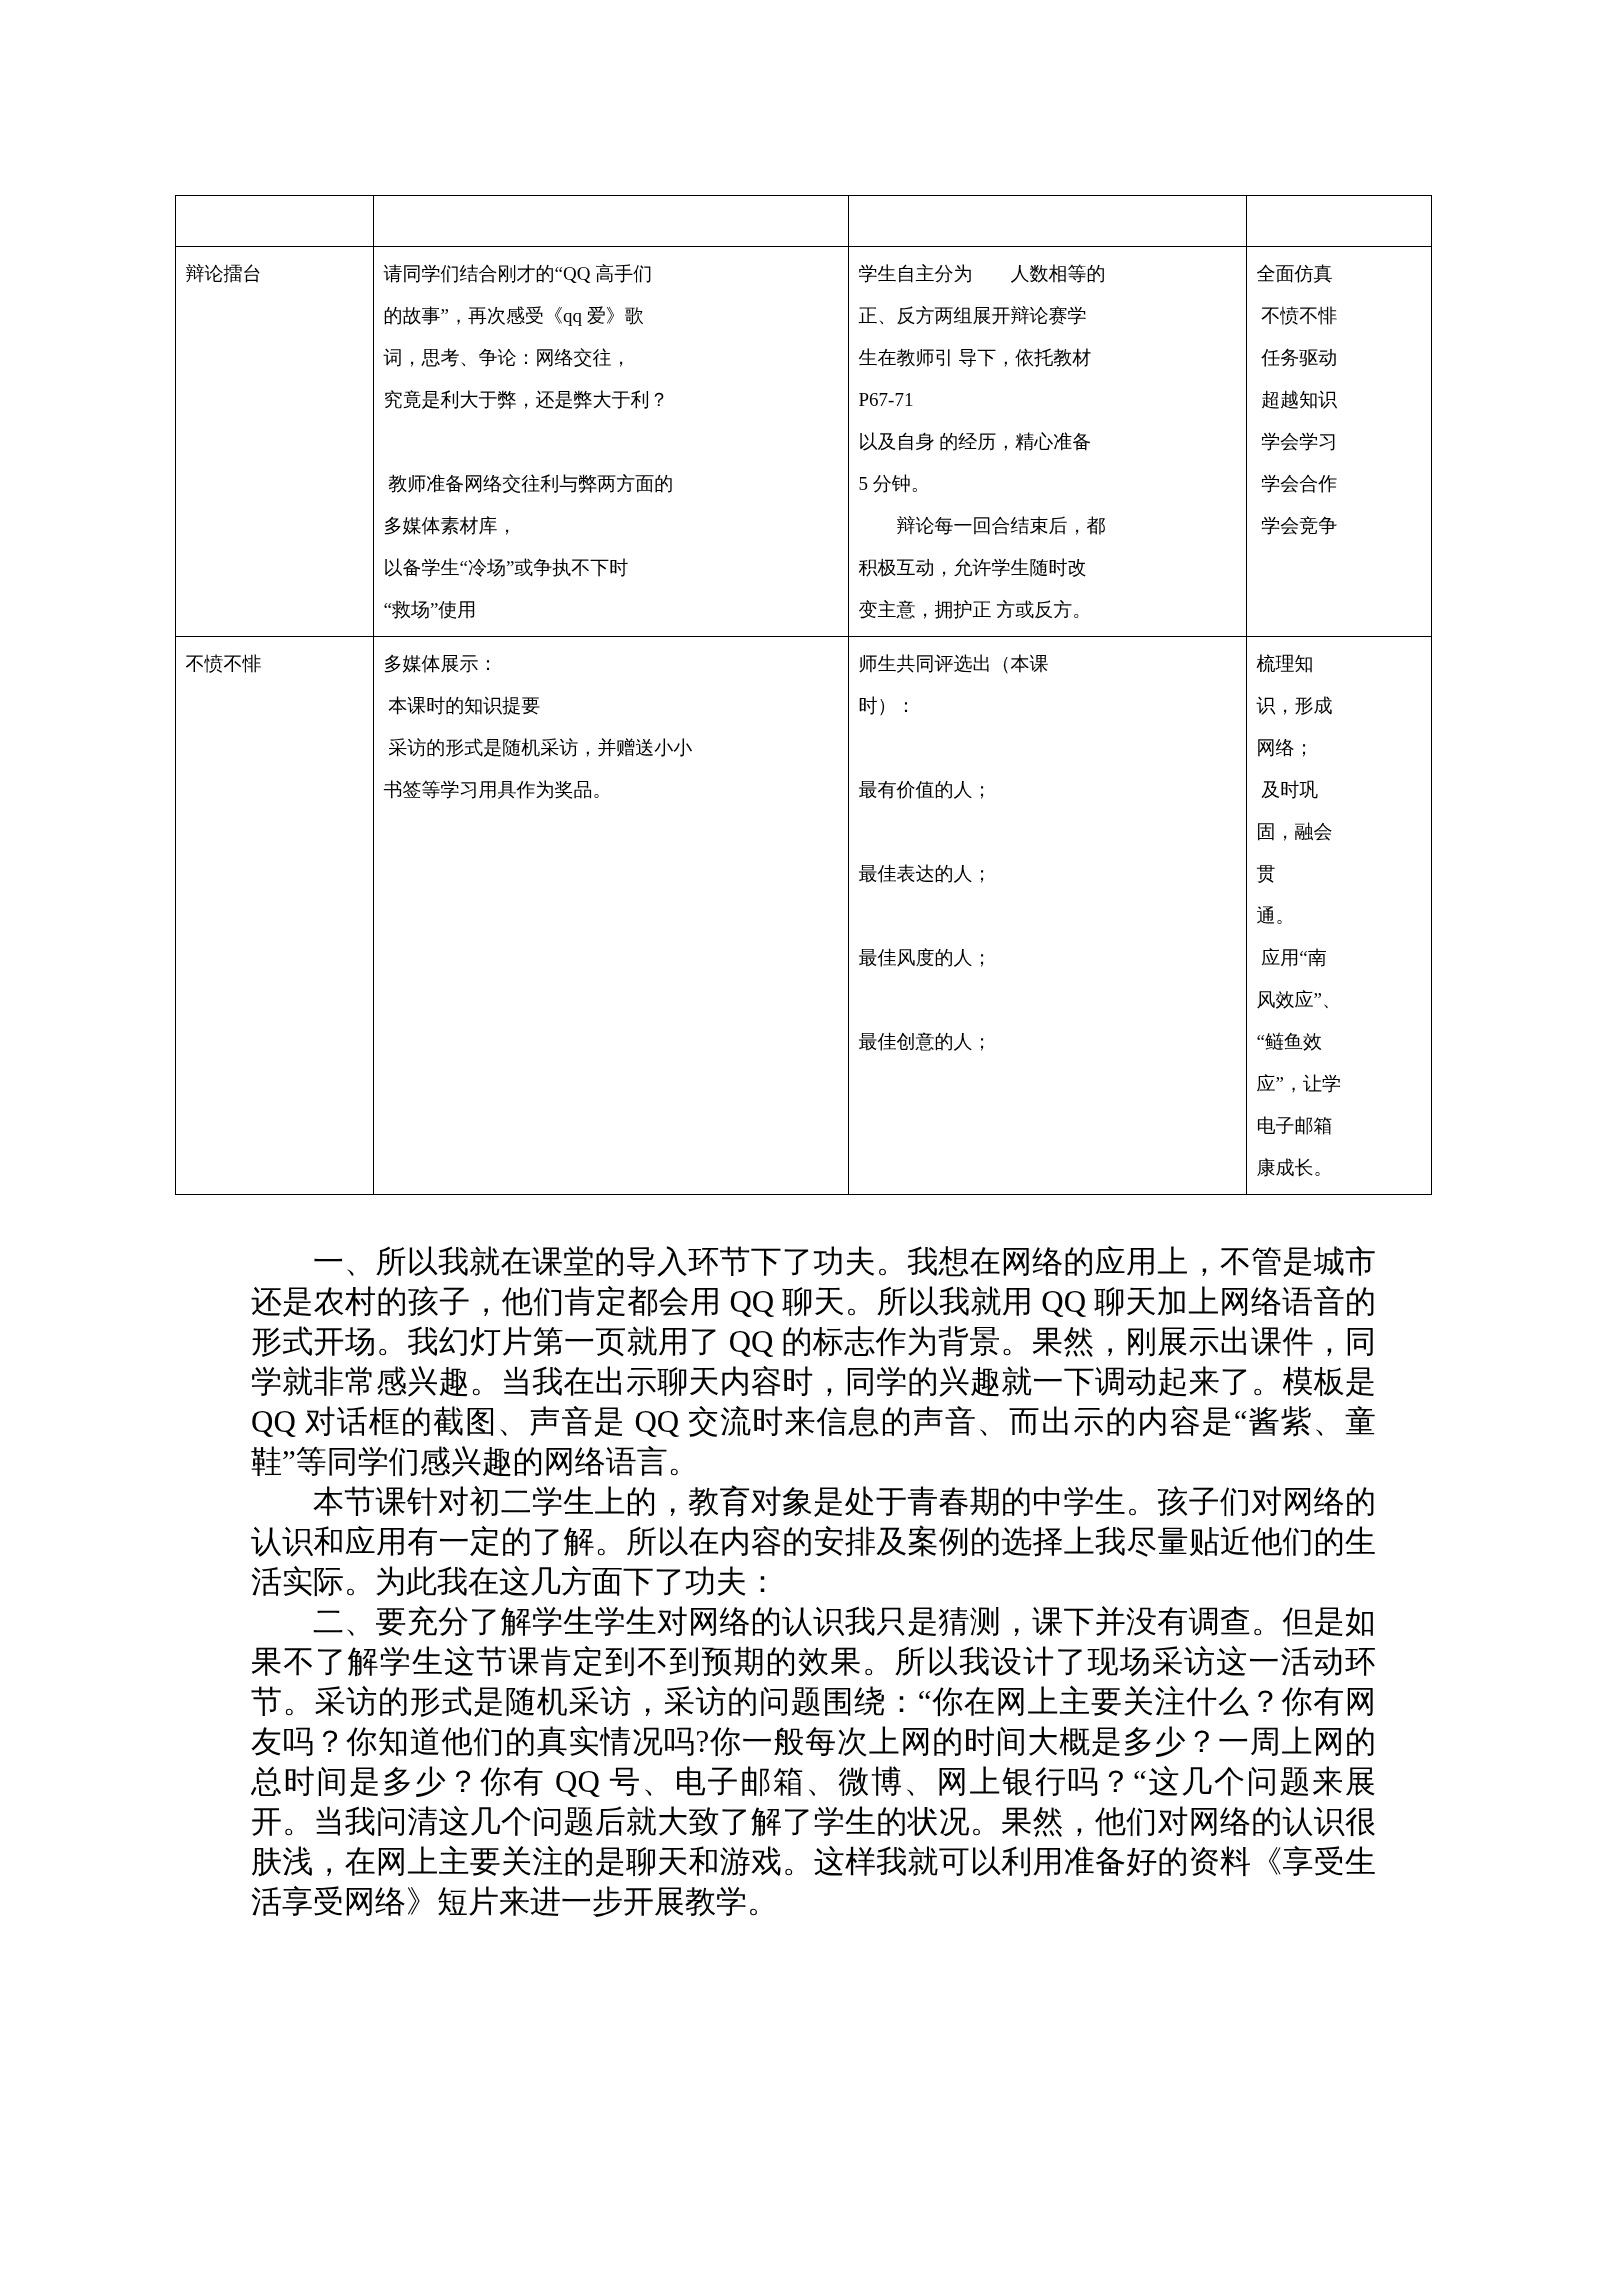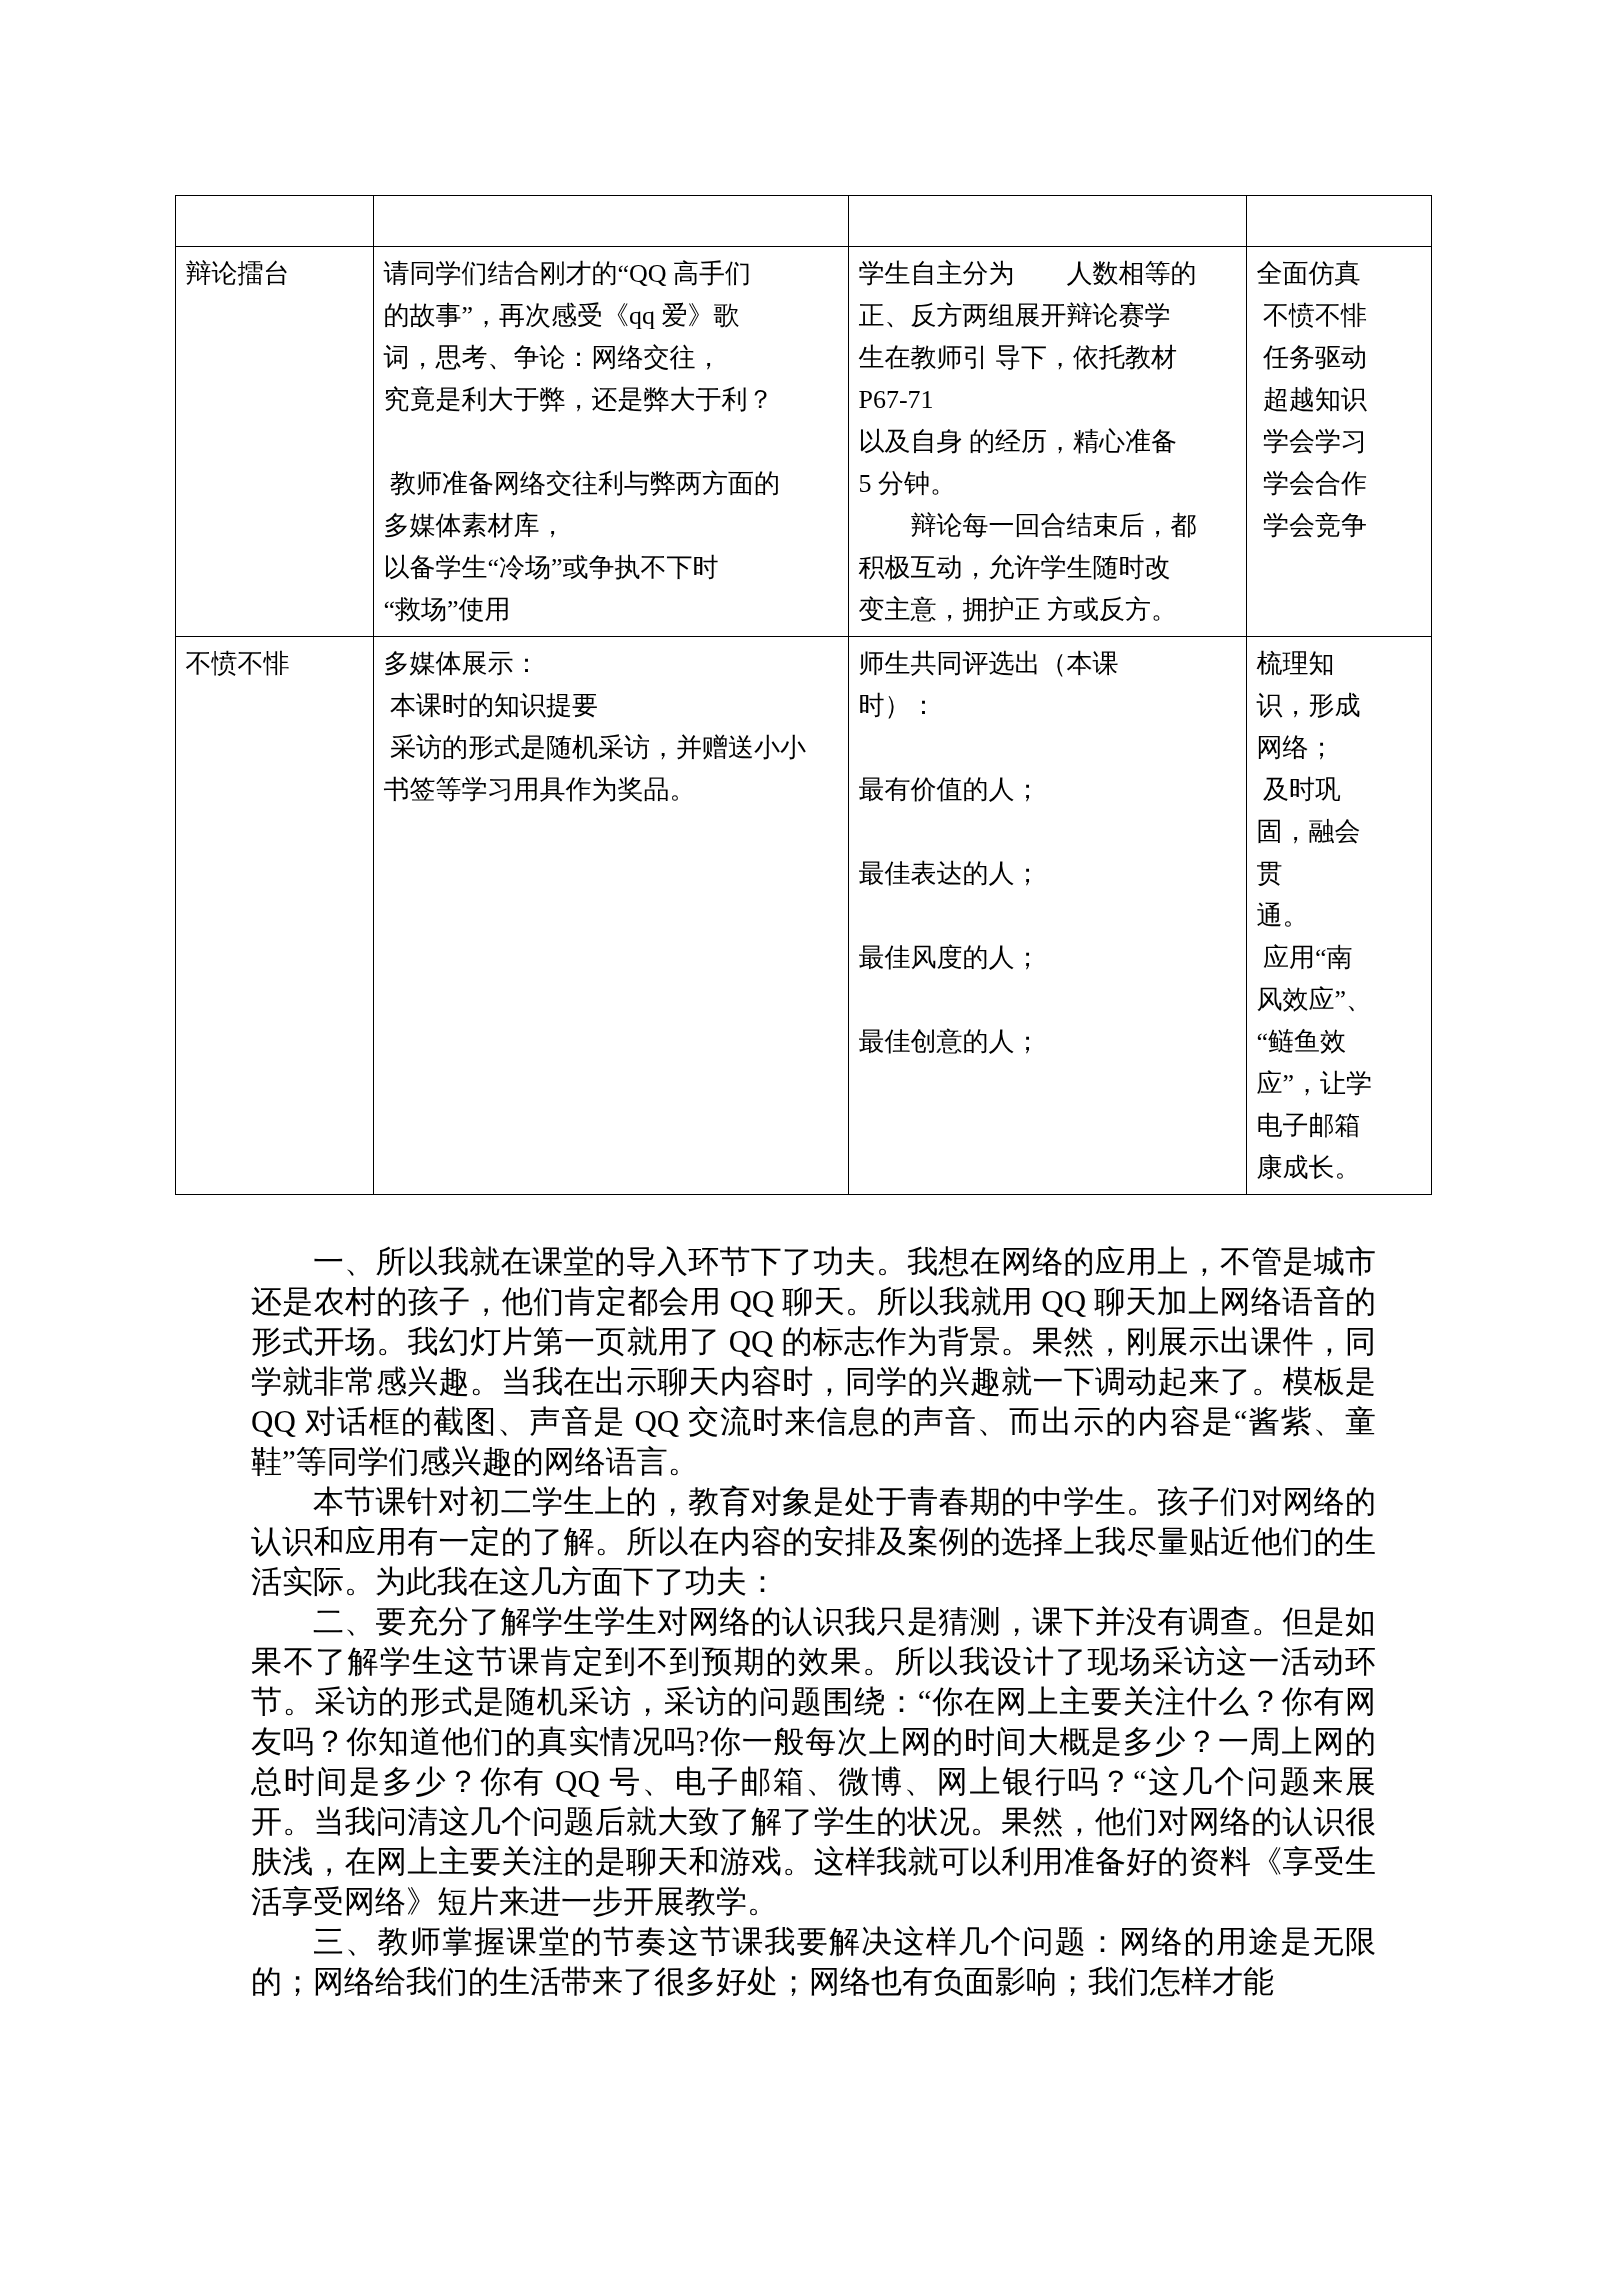--- a/index.html
+++ b/index.html
@@ -18,21 +18,21 @@
   }
 
   
   table.lesson-table {
     position: absolute;
     left: 175px;
     top: 195px;
     width: 1256px;
     border-collapse: collapse;
     table-layout: fixed;
-    font-size: 26px;
+    font-size: 19px;
     line-height: 42px;
   }
   table.lesson-table td {
     border: 1.4px solid #000000;
     vertical-align: top;
     padding: 5.5px 9.5px;
     white-space: pre-wrap;
     word-break: break-all;
   }
   col.c1 { width: 198px; }
@@ -138,17 +138,16 @@
 电子邮箱
 康成长。</td>
     </tr>
   </tbody>
     </table>
 
   <div class="reflection">
     <p>一、所以我就在课堂的导入环节下了功夫。我想在网络的应用上，不管是城市还是农村的孩子，他们肯定都会用 QQ 聊天。所以我就用 QQ 聊天加上网络语音的形式开场。我幻灯片第一页就用了 QQ 的标志作为背景。果然，刚展示出课件，同学就非常感兴趣。当我在出示聊天内容时，同学的兴趣就一下调动起来了。模板是 QQ 对话框的截图、声音是 QQ 交流时来信息的声音、而出示的内容是“酱紫、童鞋”等同学们感兴趣的网络语言。</p>
     <p>本节课针对初二学生上的，教育对象是处于青春期的中学生。孩子们对网络的认识和应用有一定的了解。所以在内容的安排及案例的选择上我尽量贴近他们的生活实际。为此我在这几方面下了功夫：</p>
     <p>二、要充分了解学生学生对网络的认识我只是猜测，课下并没有调查。但是如果不了解学生这节课肯定到不到预期的效果。所以我设计了现场采访这一活动环节。采访的形式是随机采访，采访的问题围绕：“你在网上主要关注什么？你有网友吗？你知道他们的真实情况吗?你一般每次上网的时间大概是多少？一周上网的总时间是多少？你有 QQ 号、电子邮箱、微博、网上银行吗？“这几个问题来展开。当我问清这几个问题后就大致了解了学生的状况。果然，他们对网络的认识很肤浅，在网上主要关注的是聊天和游戏。这样我就可以利用准备好的资料《享受生活享受网络》短片来进一步开展教学。</p>
-    <p>三、教师掌握课堂的节奏这节课我要解决这样几个问题：网络的用途是无限的；网络给我们的生活带来了很多好处；网络也有负面影响；我们怎样才能</p>
   </div>
 
 </div>
 
 
 </body></html>

